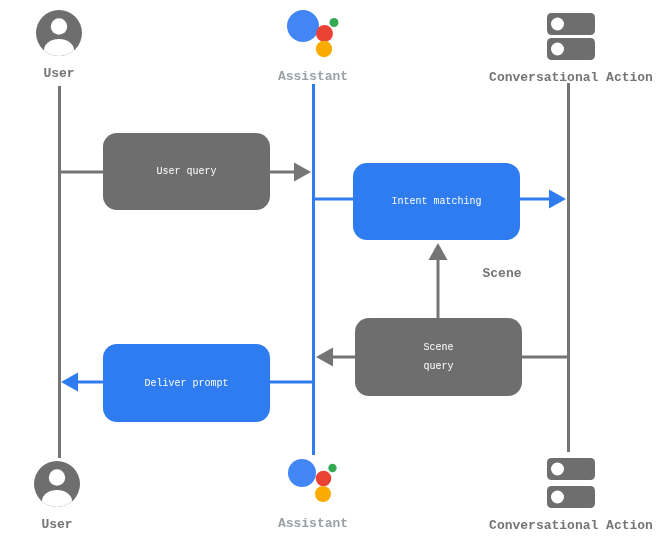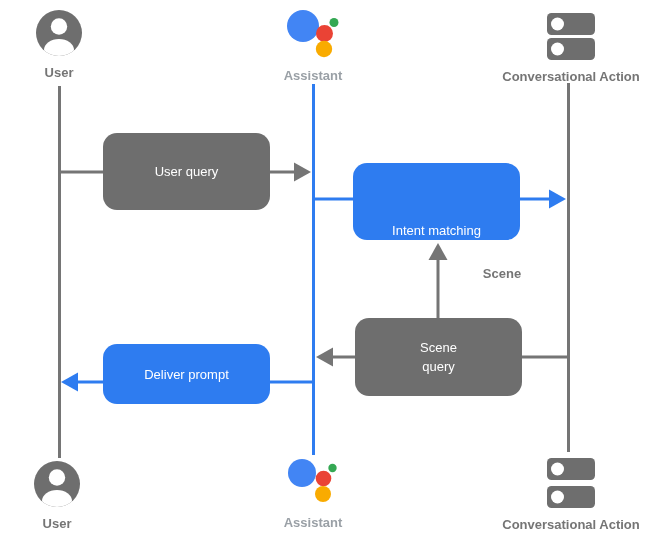--- a/index.html
+++ b/index.html
@@ -13,38 +13,38 @@
     --logo-green: #34A853;
     --logo-yellow: #F9AB00;
     --box-text: #ffffff;
   }
   html, body { margin: 0; padding: 0; background: #ffffff; }
   .stage {
     position: relative;
     width: 659px;
     height: 537px;
     background: #ffffff;
-    font-family: Liberation Sans, sans-serif;
+    font-family: Liberation Mono, monospace;
     overflow: hidden;
   }
   .wires {
     position: absolute;
     left: 0; top: 0;
     z-index: 1;
   }
   .node {
     position: absolute;
     z-index: 2;
     border-radius: 14px;
     display: flex;
     flex-direction: column;
     align-items: center;
     justify-content: center;
     color: var(--box-text);
-    font-size: 13px;
+    font-size: 10px;
     line-height: 19px;
     text-align: center;
   }
   .node.gray { background: var(--gray-box); }
   .node.blue { background: var(--blue); }
   .actor {
     position: absolute;
     z-index: 2;
     display: flex;
     flex-direction: column;
@@ -138,30 +138,30 @@
         <circle cx="10.5" cy="36" r="6.5" fill="#ffffff"></circle>
       </svg>
     </span>
     <div class="actor-label">Conversational Action</div>
   </div>
 
   <div class="node gray" style="left:103px; top:133px; width:167px; height:77px;">
     <span>User query</span>
   </div>
 
-  <div class="node blue" style="left:353px; top:163px; width:167px; height:77px;justify-content:flex-end;">
+  <div class="node blue" style="left:353px; top:163px; width:167px; height:77px;">
     <span>Intent matching</span>
   </div>
 
   <div class="node gray" style="left:355px; top:318px; width:167px; height:78px;">
     <span>Scene</span>
     <span>query</span>
   </div>
 
-  <div class="node blue" style="left:103px; top:344px; width:167px; height:60px;">
+  <div class="node blue" style="left:103px; top:344px; width:167px; height:78px;">
     <span>Deliver prompt</span>
   </div>
 
   <div class="annotation" style="left:432px; top:266px; width:140px;">
     <div>Scene</div>
   </div>
 
   <div class="actor" style="left:17px; top:461px; width:80px;">
     <span>
       <svg width="46" height="46" viewBox="0 0 46 46">

